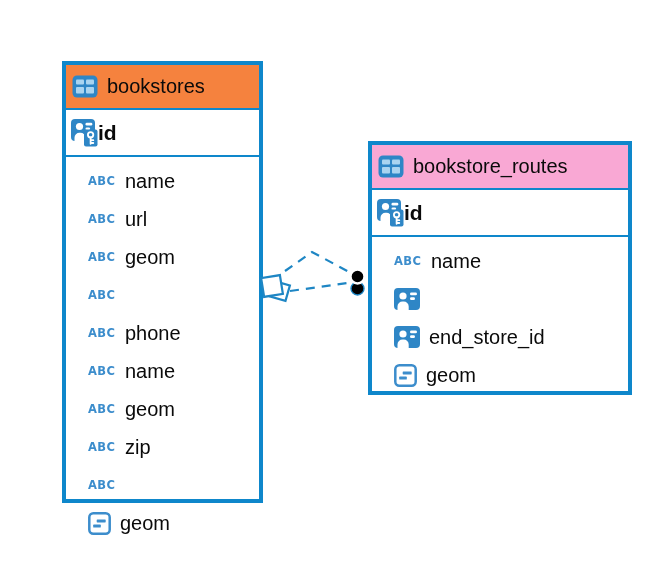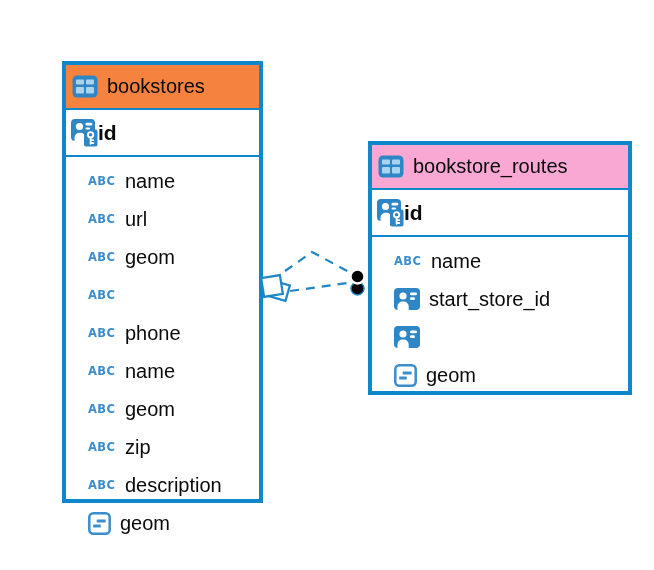--- a/index.html
+++ b/index.html
@@ -170,21 +170,20 @@
           <span class="col-label">geom</span>
         </div>
         <div class="col-row icon-abc">
           <span class="ico ico-abc">ABC</span>
 
           <span class="col-label">zip</span>
         </div>
         <div class="col-row icon-abc">
           <span class="ico ico-abc">ABC</span>
 
-          <span class="col-label">description</span>
         </div>
         <div class="col-row icon-geom">
 
           <span class="ico ico-geom ico-svg">
             <svg width="23" height="23" viewBox="0 0 23 23">
               <rect x="1.3" y="1.3" width="20.4" height="20.4" rx="4" fill="#fff" class="geo-stroke" stroke-width="2.5"></rect>
               <rect x="8.7" y="7.4" width="9" height="3" rx="0.6" class="geo-fill"></rect>
               <rect x="5.2" y="12.6" width="7.6" height="3" rx="0.6" class="geo-fill"></rect>
             </svg>
           </span>
@@ -233,34 +232,34 @@
           <span class="ico ico-ref ico-svg">
             <svg width="26" height="22" viewBox="0 0 26 22">
               <rect x="0" y="0" width="26" height="22" rx="4" class="i-fill"></rect>
               <circle cx="9" cy="8" r="3.6" fill="#fff"></circle>
               <path d="M3.5 22 v-3.4 a5 5 0 0 1 5 -5 h1.2 a5 5 0 0 1 5 5 V22 z" fill="#fff"></path>
               <rect x="16" y="4.5" width="7" height="2.8" rx="1.4" fill="#fff"></rect>
               <rect x="16" y="9.3" width="5" height="2.8" rx="1.4" fill="#fff"></rect>
             </svg>
           </span>
 
-          <span class="col-label">start_store_id</span>
         </div>
         <div class="col-row icon-ref">
 
           <span class="ico ico-ref ico-svg">
             <svg width="26" height="22" viewBox="0 0 26 22">
               <rect x="0" y="0" width="26" height="22" rx="4" class="i-fill"></rect>
               <circle cx="9" cy="8" r="3.6" fill="#fff"></circle>
               <path d="M3.5 22 v-3.4 a5 5 0 0 1 5 -5 h1.2 a5 5 0 0 1 5 5 V22 z" fill="#fff"></path>
               <rect x="16" y="4.5" width="7" height="2.8" rx="1.4" fill="#fff"></rect>
               <rect x="16" y="9.3" width="5" height="2.8" rx="1.4" fill="#fff"></rect>
             </svg>
           </span>
 
+          <span class="col-label">end_store_id</span>
         </div>
         <div class="col-row icon-geom">
 
           <span class="ico ico-geom ico-svg">
             <svg width="23" height="23" viewBox="0 0 23 23">
               <rect x="1.3" y="1.3" width="20.4" height="20.4" rx="4" fill="#fff" class="geo-stroke" stroke-width="2.5"></rect>
               <rect x="8.7" y="7.4" width="9" height="3" rx="0.6" class="geo-fill"></rect>
               <rect x="5.2" y="12.6" width="7.6" height="3" rx="0.6" class="geo-fill"></rect>
             </svg>
           </span>

